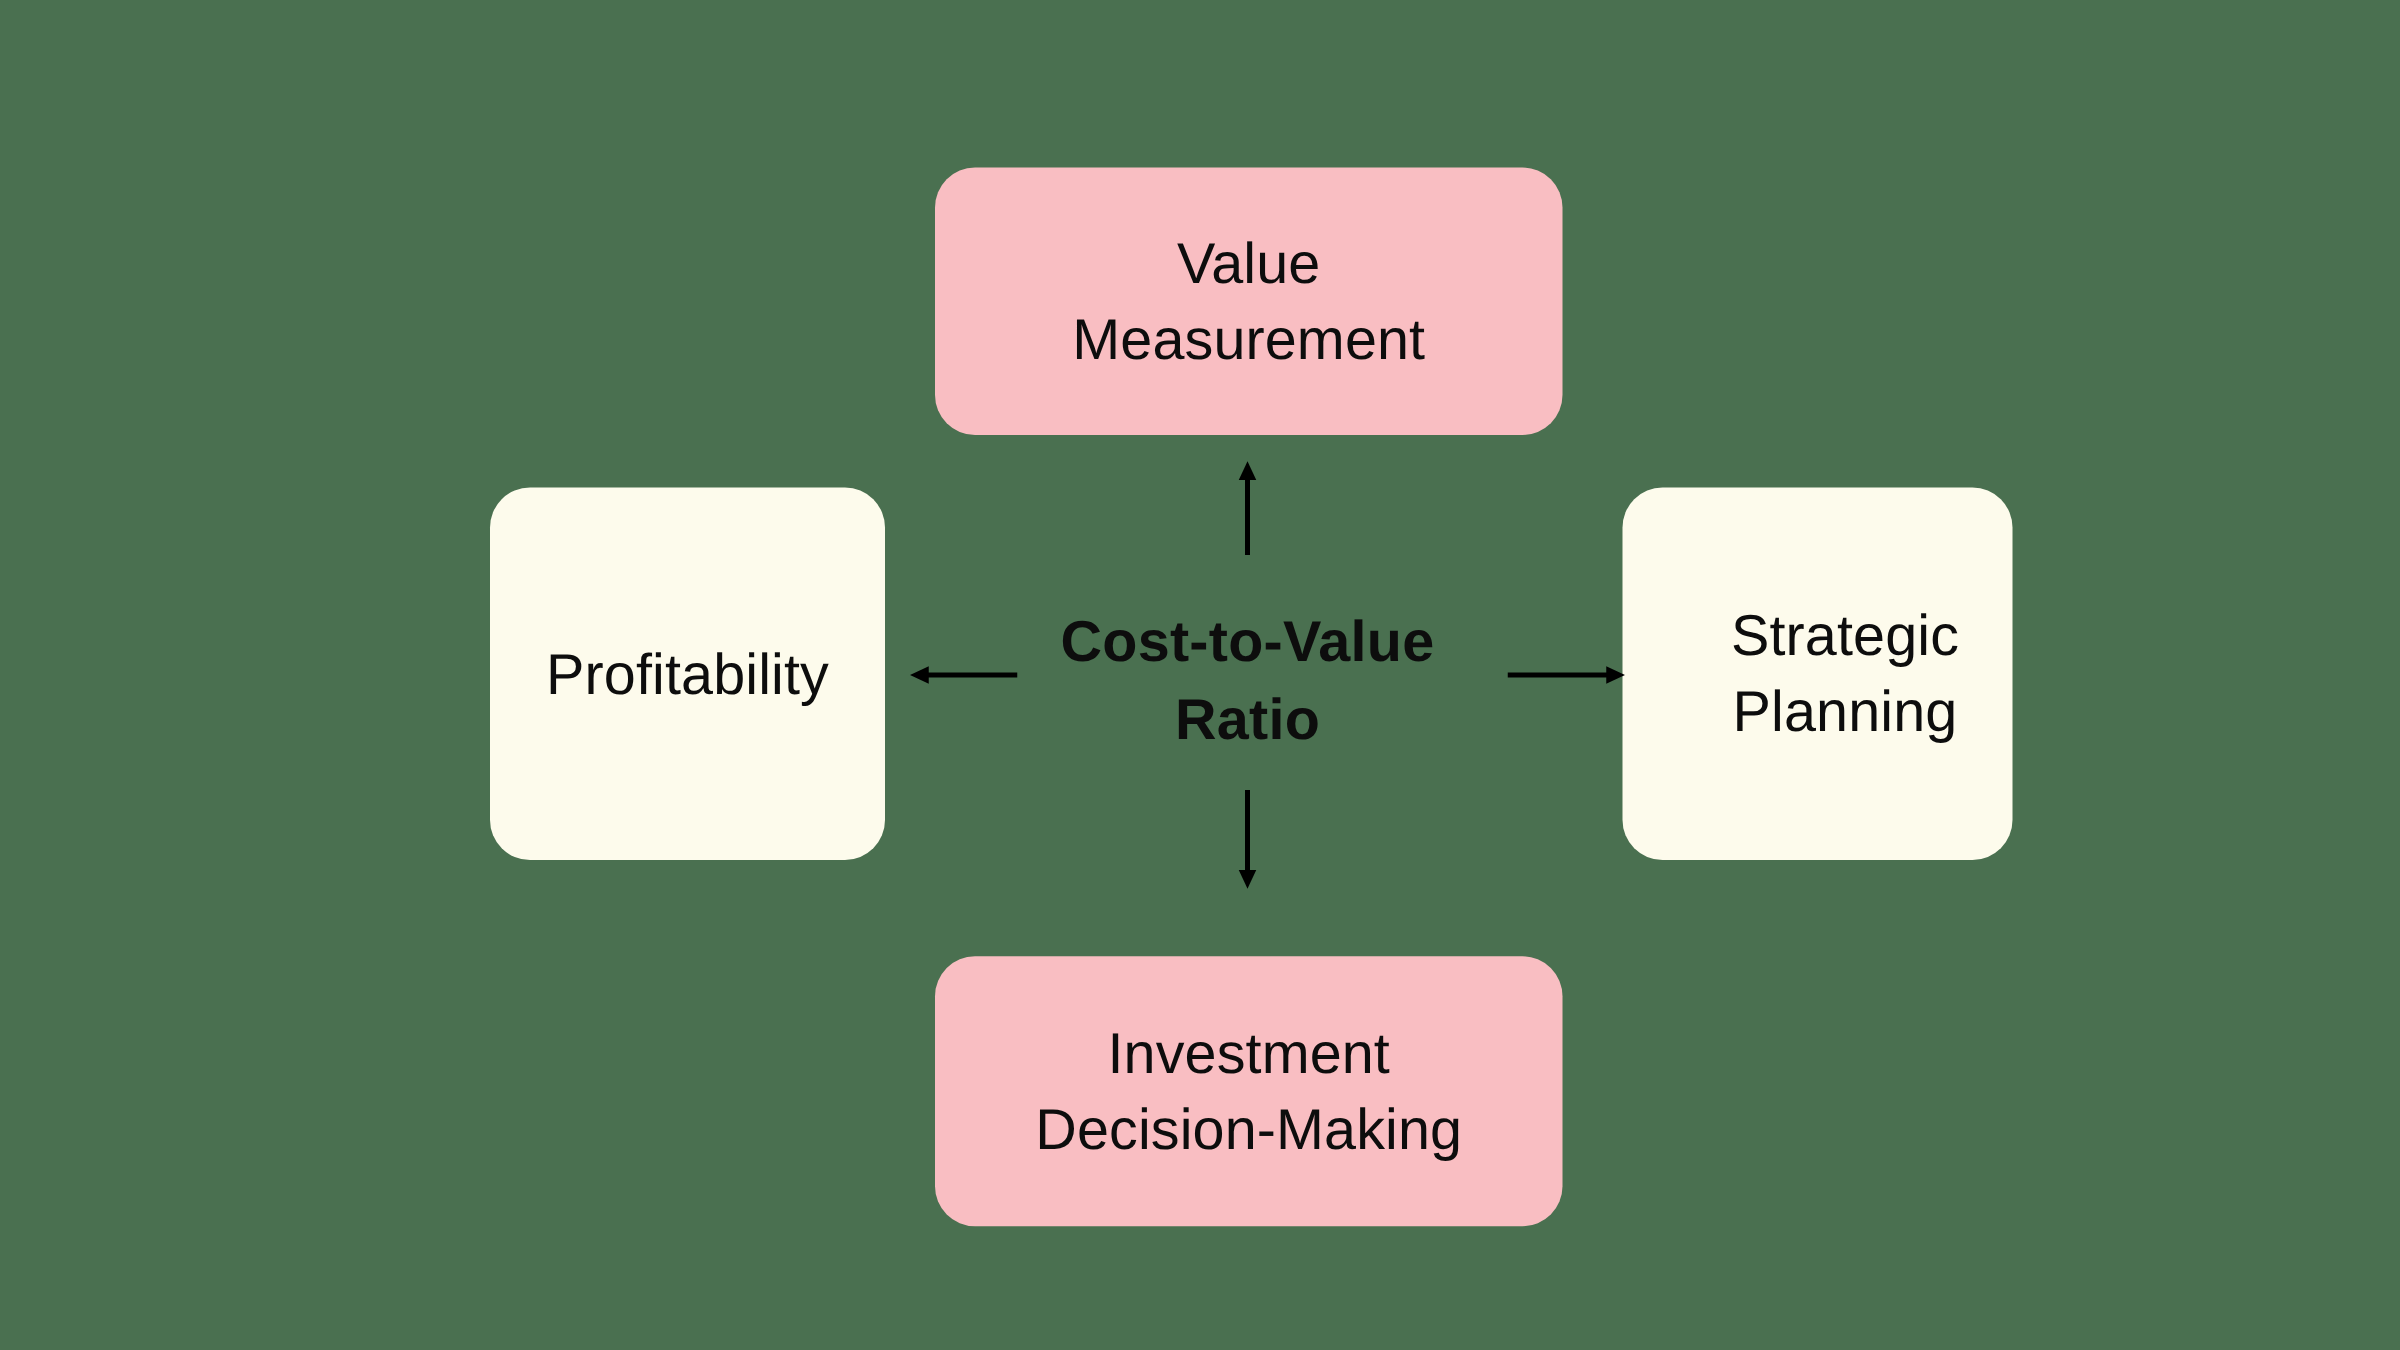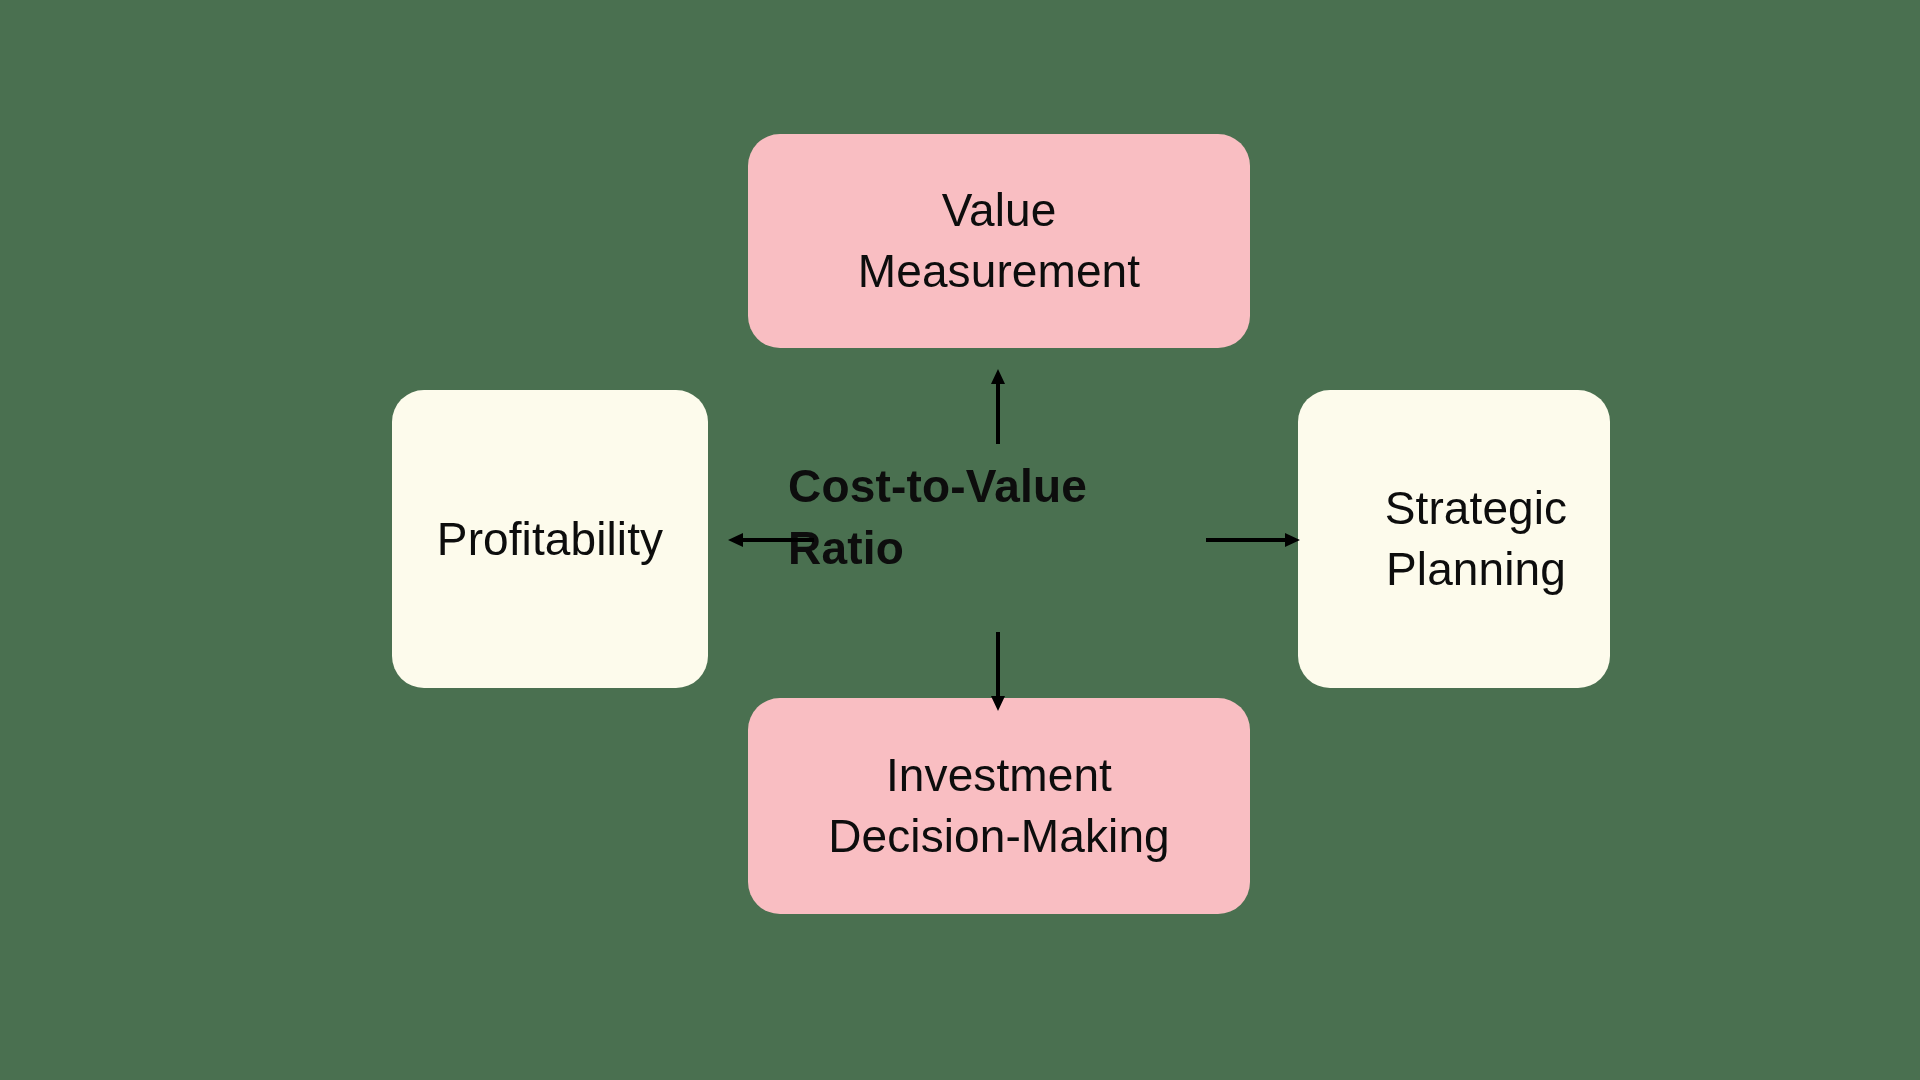--- a/index.html
+++ b/index.html
@@ -34,41 +34,41 @@
     white-space: pre-line;
   }
   .node.pink  { background: #f9bec2; }
   .node.cream { background: #fdfbec; }
 
   #node-top {
     left: 748px;  top: 134px;
     width: 502px; height: 214px;
   }
   #node-bottom {
-    left: 748px;  top: 698px;
+    left: 748px;  top: 765px;
     width: 502px; height: 216px;
   }
   #node-left {
     left: 392px;  top: 390px;
     width: 316px; height: 298px;
     overflow: visible;
   }
   #node-left .node-label { width: 360px; }
   #node-right {
     left: 1298px; top: 390px;
     width: 312px; height: 298px; padding-left: 44px;
   }
   .node-label { display: block; }
 
   #center-label {
     position: absolute;
     left: 788px;
-    top: 455px;
+    top: 482px;
     width: 420px;
-    text-align: left;
+    text-align: center;
     font-size: 46px;
     line-height: 1.35;
     font-weight: 700;
     color: #0d0d0d;
     letter-spacing: 0.2px;
     white-space: pre-line;
   }
 
   .arrow {
     position: absolute;

